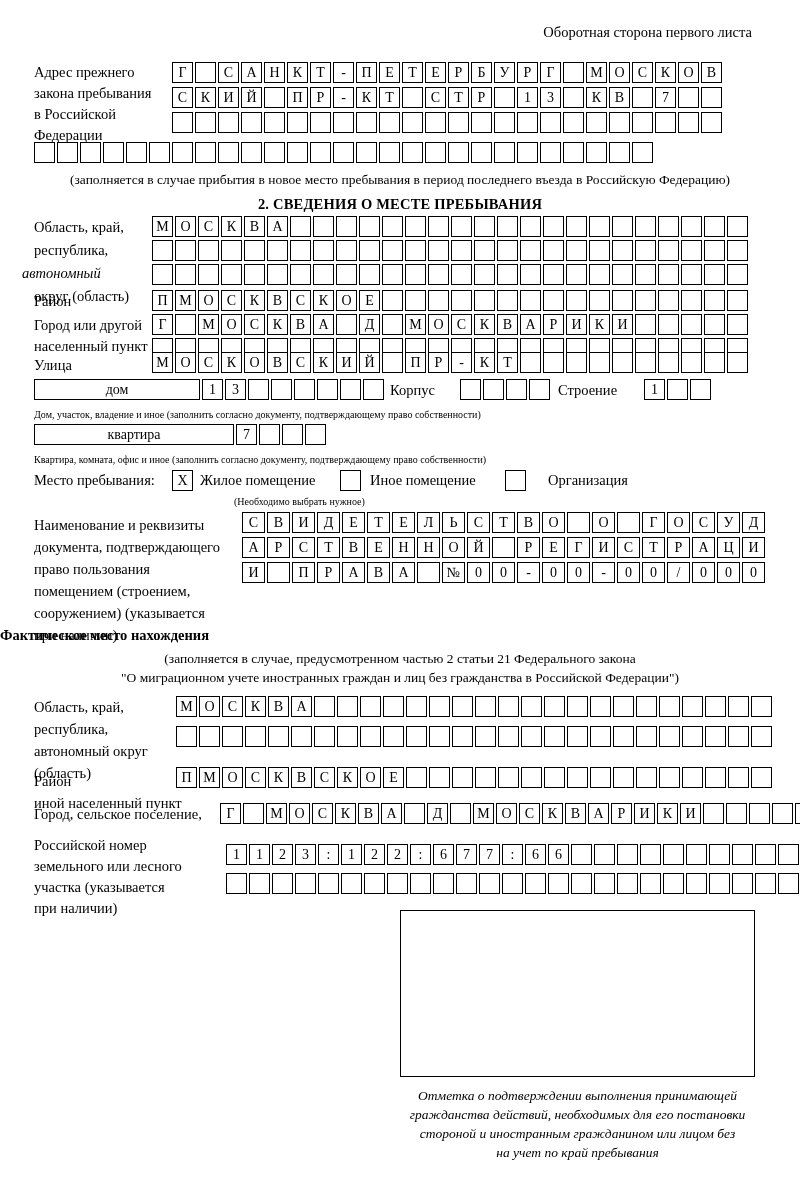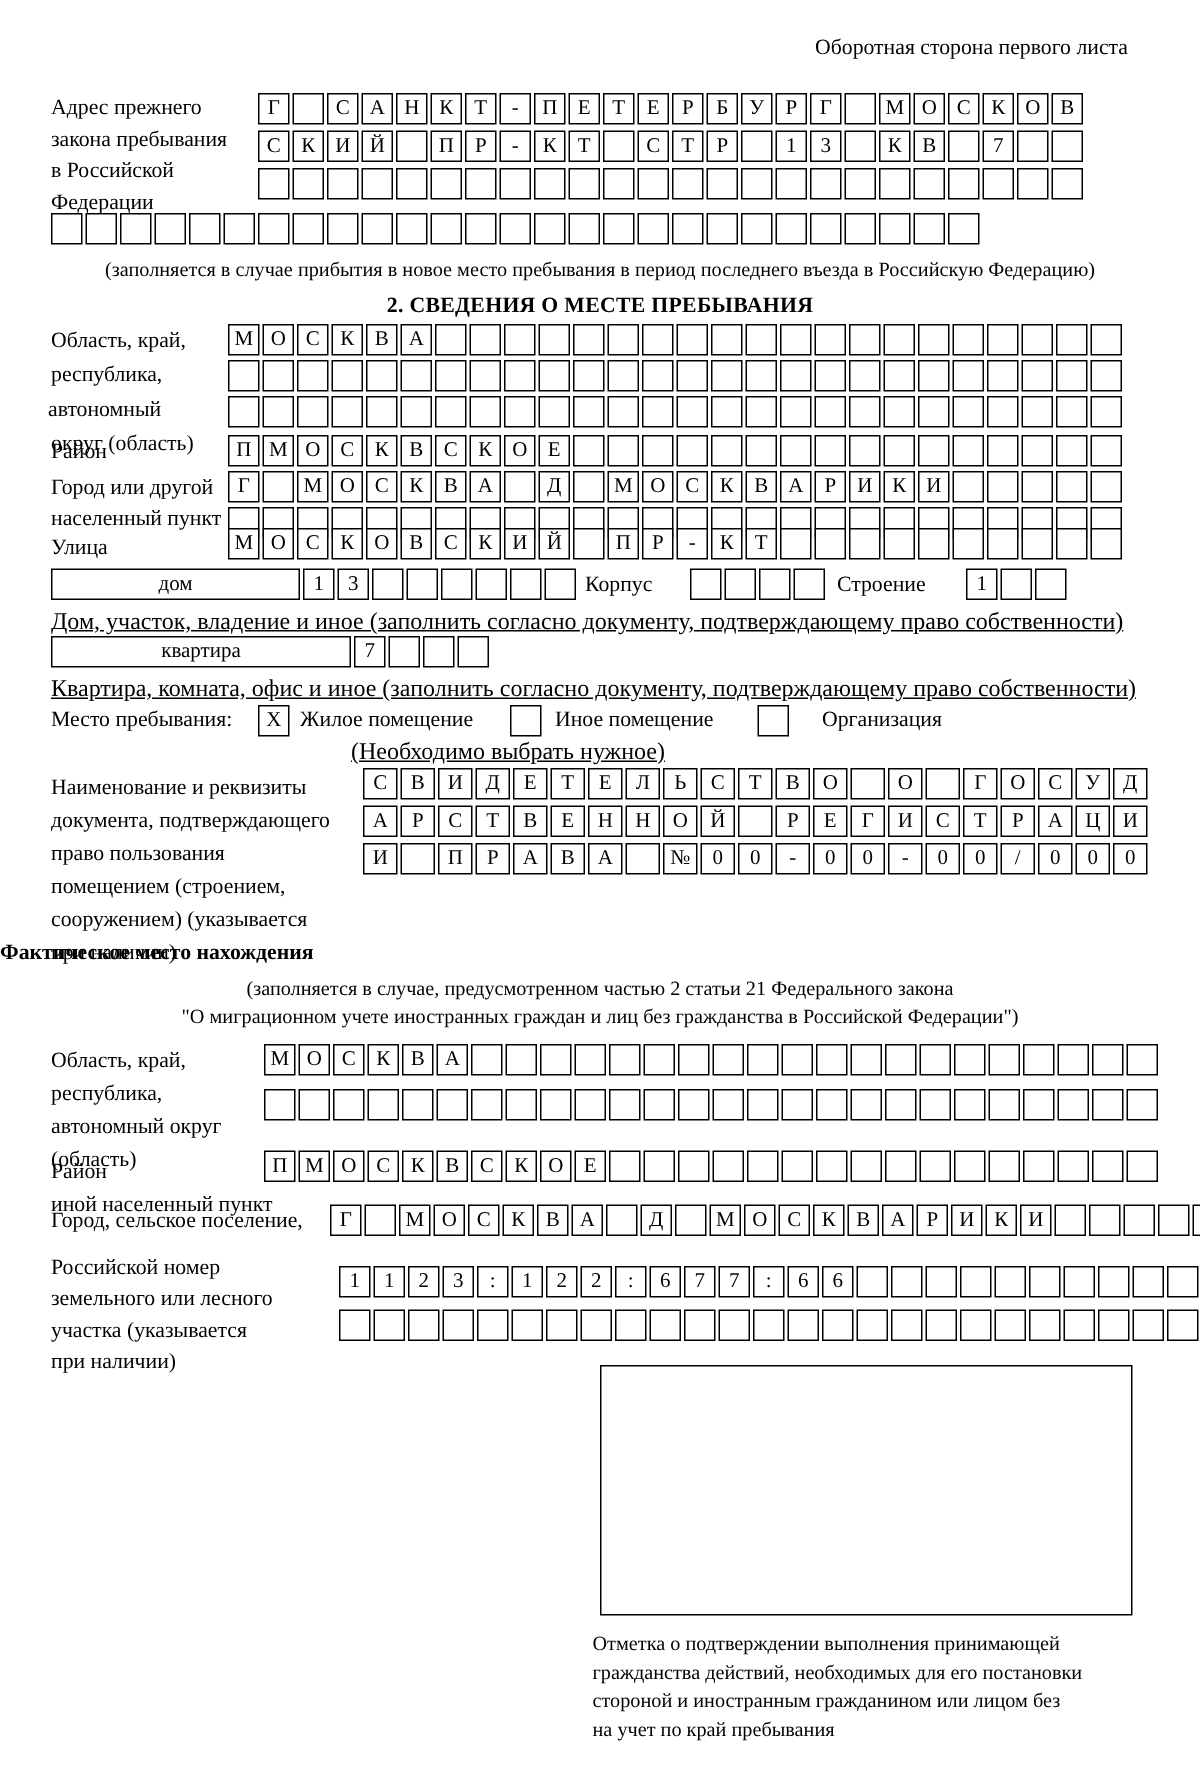--- a/index.html
+++ b/index.html
@@ -25,21 +25,21 @@
 
   .hdr-right {
     top: 22px; right: 48px;
     font-size: 14.5px;
   }
   .label {
     font-size: 14.5px;
     line-height: 21px;
     white-space: nowrap;
   }
-  .label.small { font-size: 16px; text-decoration: underline; }
+  .label.small { font-size: 10px; }
   .center-note {
     font-size: 13.5px;
     text-align: center;
     width: 100%;
   }
   .section-title {
     font-size: 14.5px;
     font-weight: bold;
     text-align: center;
     width: 100%;
@@ -89,21 +89,23 @@
     font-size: 14px;
     line-height: 19px;
   }
 
   .bigbox {
     border: 1px solid #000;
     box-sizing: border-box;
   }
   .footnote {
     font-size: 13.5px;
+    text-align: center;
     line-height: 19px;
+    font-style: italic;
   }
 </style>
 </head>
 <body>
 
 <div class="page">
 
   <div class="abs hdr-right label">Оборотная сторона первого листа</div>
 
   <div class="abs label" style="top:62px; left:34px;">Адрес прежнего</div>
@@ -222,21 +224,21 @@
   <div class="abs" style="top:172px; left:0; width:800px;">
     <div class="center-note">(заполняется в случае прибытия в новое место пребывания в период последнего въезда в Российскую Федерацию)</div>
   </div>
 
   <div class="abs" style="top:196px; left:0; width:800px;">
     <div class="section-title">2. СВЕДЕНИЯ О МЕСТЕ ПРЕБЫВАНИЯ</div>
   </div>
 
   <div class="abs label" style="top:217px; left:34px;">Область, край,</div>
   <div class="abs label" style="top:240px; left:34px;">республика,</div>
-  <div class="abs label" style="top:263px; left:32px;">автономный</div>
+  <div class="abs label" style="top:263px; left:22px;font-style:italic;">автономный</div>
   <div class="abs label" style="top:286px; left:34px;">округ (область)</div>
 
   <div class="abs cells" style="top:216px; left:152px;" id="r20">
       <div class="cell">М</div>
       <div class="cell">О</div>
       <div class="cell">С</div>
       <div class="cell">К</div>
       <div class="cell">В</div>
       <div class="cell">А</div>
       <div class="cell"></div>

